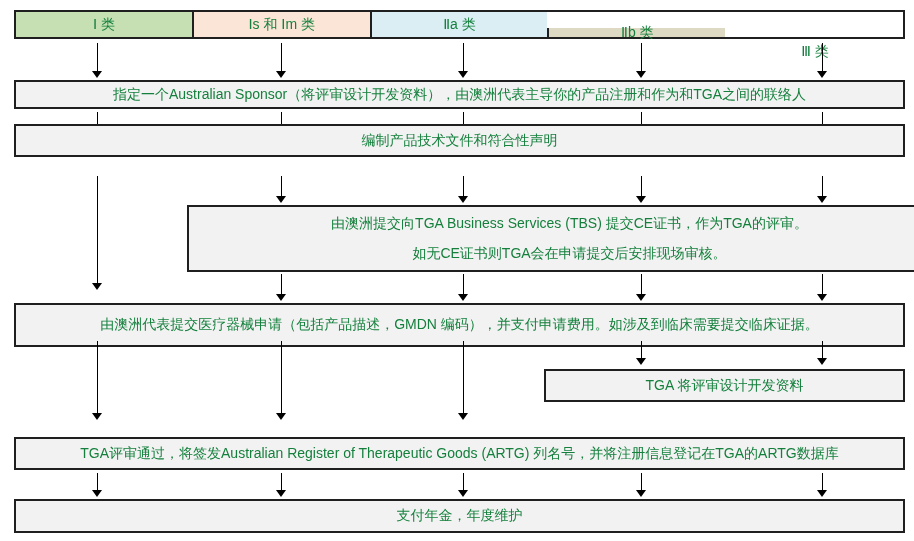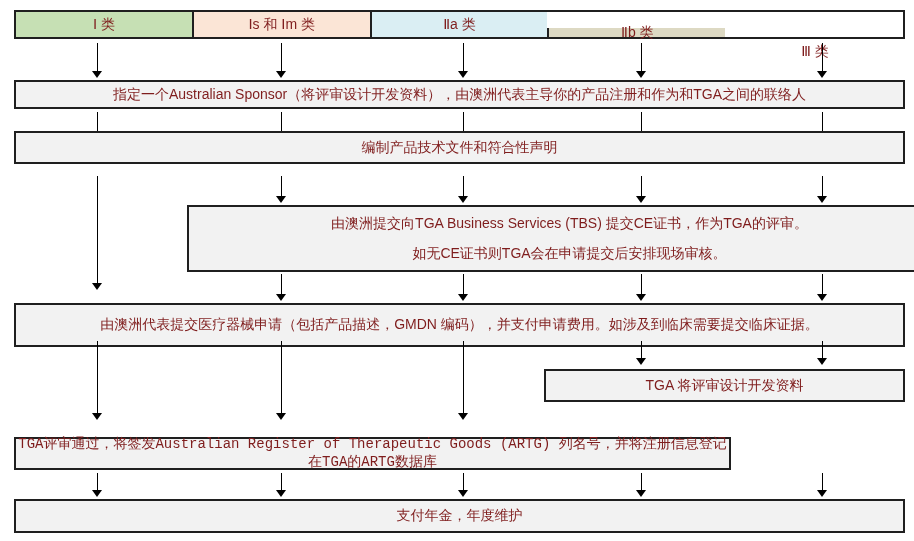--- a/index.html
+++ b/index.html
@@ -1,21 +1,21 @@
 <!DOCTYPE html>
 <html><head>
 <meta charset="utf-8">
 <style>
   html,body{margin:0;padding:0;background:#ffffff;}
   .canvas{
     position:relative;
     width:914px;height:541px;
     background:#ffffff;
     font-family:"Liberation Sans","DejaVu Sans",sans-serif;
-    color:#7f1d1d;
+    color:#15803d;
     overflow:hidden;
   }
   .header{
     position:absolute;left:14px;top:10px;width:891px;height:29px;
     display:flex;box-sizing:border-box;
     border:2px solid #1f1f1f;
   }
   .hcell{
     flex:1;display:flex;align-items:center;justify-content:center;
     font-size:14px;border-left:2px solid #1f1f1f;white-space:nowrap;
@@ -58,21 +58,21 @@
   <div class="arrow" style="left:817px; top:43px; height:35px;"></div>
 
   <div class="box" style="left:14px; top:80px; width:891px; height:29px;">指定一个Australian Sponsor（将评审设计开发资料），由澳洲代表主导你的产品注册和作为和TGA之间的联络人</div>
 
   <div class="arrow" style="left:92px;  top:112px; height:26px;"></div>
   <div class="arrow" style="left:276px; top:112px; height:26px;"></div>
   <div class="arrow" style="left:458px; top:112px; height:26px;"></div>
   <div class="arrow" style="left:636px; top:112px; height:26px;"></div>
   <div class="arrow" style="left:817px; top:112px; height:26px;"></div>
 
-  <div class="box" style="left:14px; top:131px; width:891px; height:33px;">编制产品技术文件和符合性声明</div>
+  <div class="box" style="left:14px; top:124px; width:891px; height:33px;">编制产品技术文件和符合性声明</div>
 
   <div class="arrow" style="left:92px; top:176px; height:114px;"></div>
 
   <div class="arrow" style="left:276px; top:176px; height:27px;"></div>
   <div class="arrow" style="left:458px; top:176px; height:27px;"></div>
   <div class="arrow" style="left:636px; top:176px; height:27px;"></div>
   <div class="arrow" style="left:817px; top:176px; height:27px;"></div>
 
   <div class="box twolines" style="left:187px; top:205px; width:765px; height:67px;">
     <div>由澳洲提交向TGA Business Services (TBS) 提交CE证书，作为TGA的评审。</div>
@@ -88,21 +88,21 @@
 
   <div class="arrow" style="left:92px;  top:341px; height:79px;"></div>
   <div class="arrow" style="left:276px; top:341px; height:79px;"></div>
   <div class="arrow" style="left:458px; top:341px; height:79px;"></div>
 
   <div class="arrow" style="left:636px; top:341px; height:24px;"></div>
   <div class="arrow" style="left:817px; top:341px; height:24px;"></div>
 
   <div class="box" style="left:544px; top:369px; width:361px; height:33px;">TGA 将评审设计开发资料</div>
 
-  <div class="box" style="left:14px; top:437px; width:717px; height:33px;font-family:Liberation Mono, monospace;">TGA评审通过，将签发Australian Register of Therapeutic Goods (ARTG) 列名号，并将注册信息登记在TGA的ARTG数据库</div>
+  <div class="box" style="left:14px; top:437px; width:891px; height:33px;">TGA评审通过，将签发Australian Register of Therapeutic Goods (ARTG) 列名号，并将注册信息登记在TGA的ARTG数据库</div>
 
   <div class="arrow" style="left:92px;  top:473px; height:24px;"></div>
   <div class="arrow" style="left:276px; top:473px; height:24px;"></div>
   <div class="arrow" style="left:458px; top:473px; height:24px;"></div>
   <div class="arrow" style="left:636px; top:473px; height:24px;"></div>
   <div class="arrow" style="left:817px; top:473px; height:24px;"></div>
 
   <div class="box" style="left:14px; top:499px; width:891px; height:34px;">支付年金，年度维护</div>
 
 </div>

